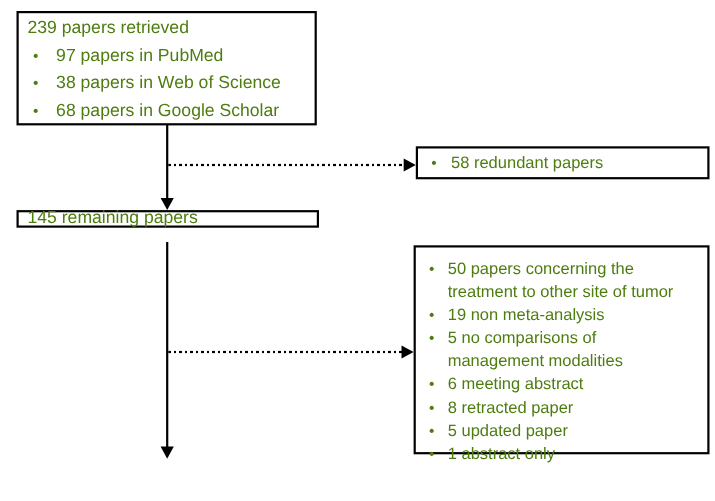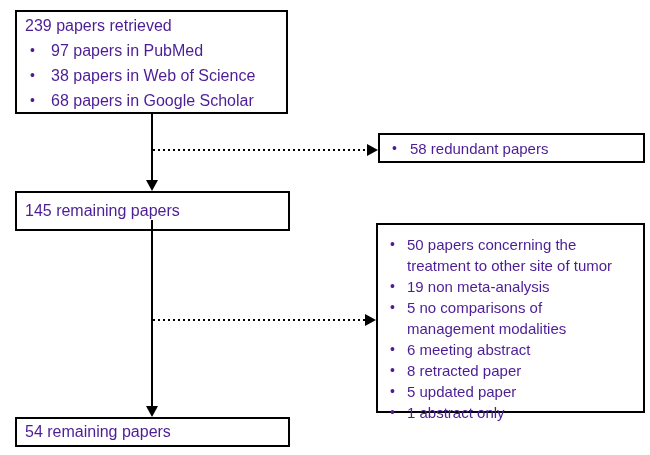--- a/index.html
+++ b/index.html
@@ -6,21 +6,21 @@
     margin: 0;
     padding: 0;
     background: #ffffff;
   }
   .canvas {
     position: relative;
     width: 650px;
     height: 455px;
     background: #ffffff;
     font-family: "Liberation Sans", "DejaVu Sans", sans-serif;
-    color: #4c1d95;
+    color: #4d7c0f;
     overflow: hidden;
   }
   .box {
     position: absolute;
     box-sizing: border-box;
     border: 2px solid #000000;
     background: #ffffff;
   }
   
   .box-retrieved {
@@ -50,21 +50,21 @@
     width: 267px; height: 30px;
     display: flex;
     align-items: center;
     padding-left: 12px;
     font-size: 15px;
   }
   .box-redundant .bullet-glyph { width: 18px; }
   
   .box-remaining145 {
     left: 15px; top: 191px;
-    width: 275px; height: 40px;
+    width: 275px; height: 16px;
     display: flex;
     align-items: center;
     padding-left: 8px;
     font-size: 16px;
   }
   
   .box-excluded {
     left: 376px; top: 223px;
     width: 269px; height: 190px;
     padding: 9px 6px 6px 12px;
@@ -184,17 +184,14 @@
     <div class="bullet-row">
       <span class="bullet-glyph">•</span>
       <span class="bullet-text">5 updated paper</span>
     </div>
     <div class="bullet-row">
       <span class="bullet-glyph">•</span>
       <span class="bullet-text">1 abstract only</span>
     </div>
   </div>
 
-  <div class="box box-remaining54">
-    <span>54 remaining papers</span>
-  </div>
 
 </div>
 
 </body></html>

